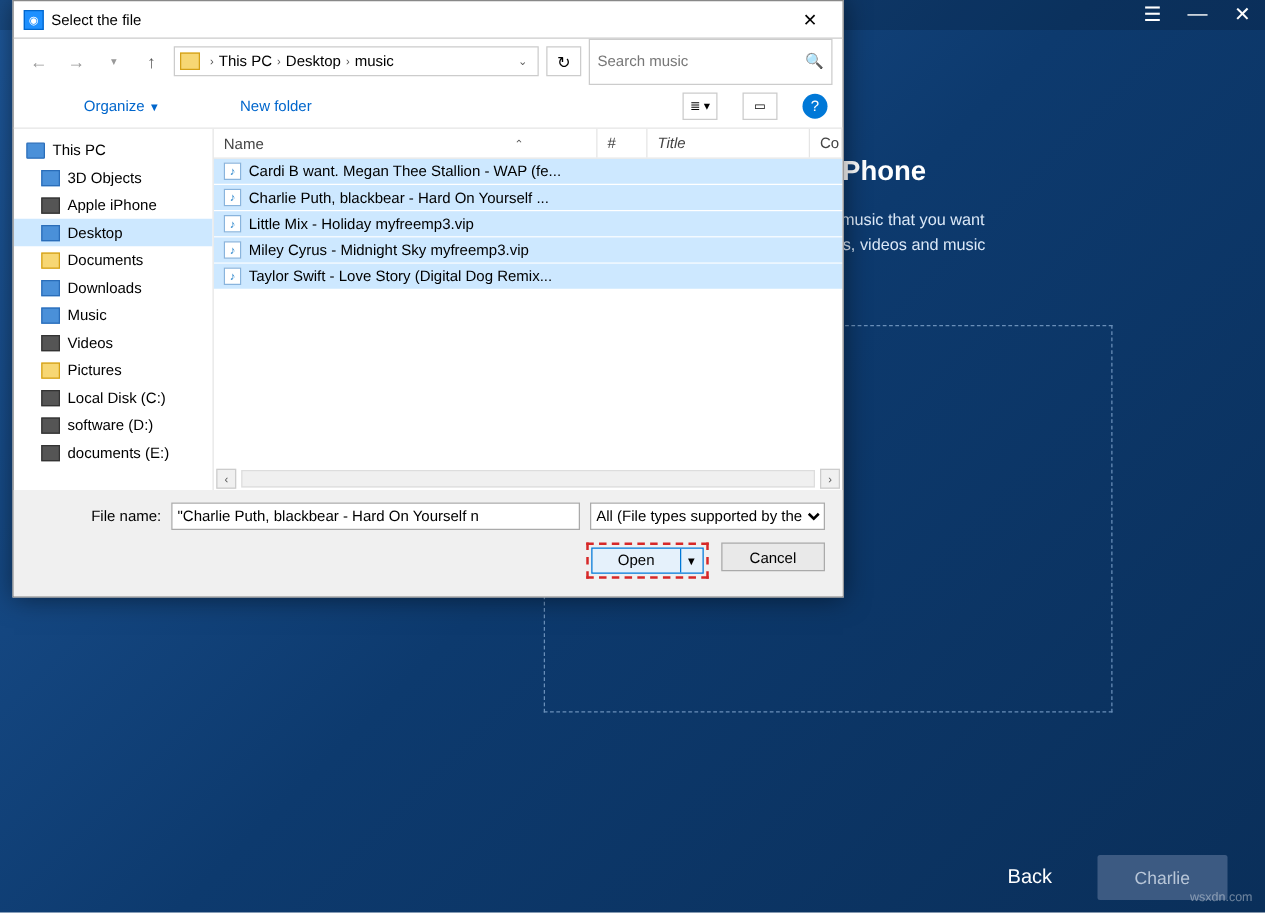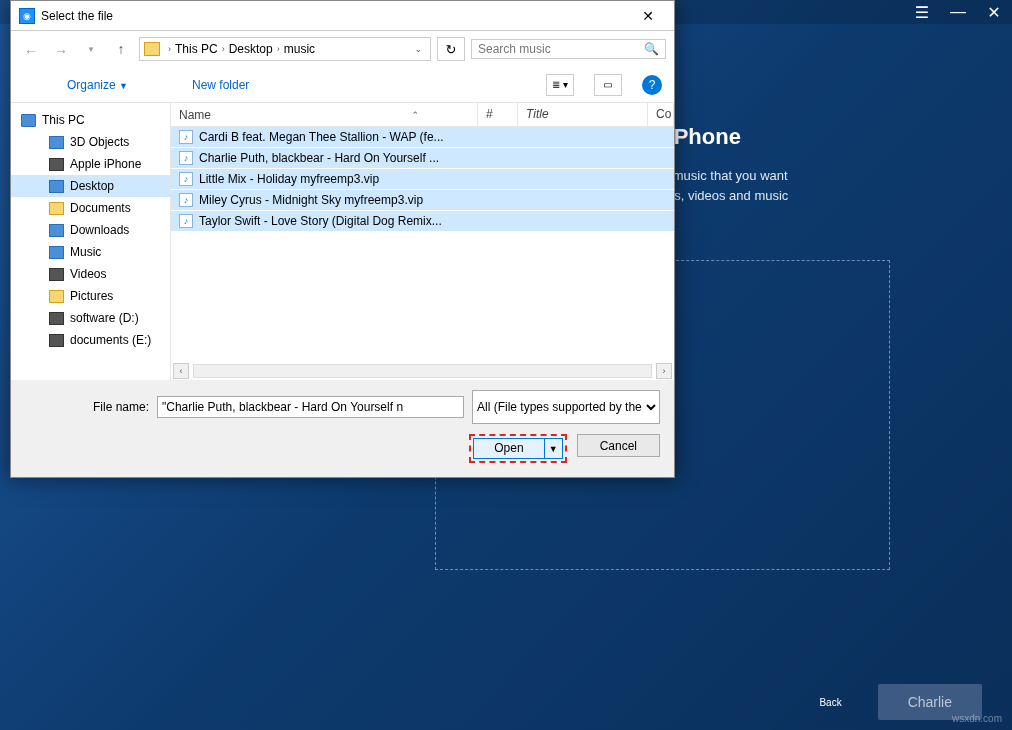--- a/index.html
+++ b/index.html
@@ -4,69 +4,69 @@
 <style>
 * { box-sizing: border-box; margin: 0; padding: 0; font-family: "Segoe UI", sans-serif; }
 body { width: 1012px; height: 730px; background: #1a4b8c; background: linear-gradient(135deg, #1e5799 0%, #0d3a6e 50%, #0a2f5a 100%); position: relative; overflow: hidden; }
 .app-titlebar { height: 24px; background: rgba(0,0,0,0.15); display: flex; justify-content: flex-end; align-items: center; padding-right: 10px; gap: 20px; }
 .app-titlebar .ctl { width: 16px; height: 16px; color: #fff; cursor: pointer; display: inline-flex; align-items: center; justify-content: center; }
 .main-bg { padding: 30px 40px 20px 40px; height: calc(100% - 24px); position: relative; }
 .bg-h1 { color: #fff; font-size: 22px; font-weight: 600; margin-left: 520px; margin-top: 70px; }
 .bg-p { color: #dbe8f7; font-size: 13px; margin-left: 520px; margin-top: 16px; line-height: 20px; max-width: 460px; }
 .drop-zone { position: absolute; left: 435px; top: 236px; width: 455px; height: 310px; border: 1px dashed #6a8fb9; }
 .bottom-bar { position: absolute; bottom: 10px; right: 30px; display: flex; gap: 20px; align-items: center; }
-.bottom-bar .btn-link { color: #fff; font-size: 10px; padding: 8px 16px; cursor: pointer; }
+.bottom-bar .btn-link { color: #fff; font-size: 16px; padding: 8px 16px; cursor: pointer; }
 .bottom-bar .btn-primary { background: #3c5a82; color: #b8c6d8; font-size: 14px; padding: 10px 30px; border-radius: 2px; }
 
 .dialog { position: absolute; top: 0; left: 10px; width: 665px; height: 478px; background: #fff; border: 1px solid #888; box-shadow: 0 0 20px rgba(0,0,0,0.5); display: flex; flex-direction: column; z-index: 10; }
 .dlg-title { height: 30px; display: flex; align-items: center; padding: 0 8px; border-bottom: 1px solid #ccc; font-size: 12px; }
 .dlg-title .ico { width: 16px; height: 16px; background: #1e90ff; border: 1px solid #0066cc; margin-right: 6px; display:inline-flex;align-items:center;justify-content:center;color:#fff;font-size:9px;}
 .dlg-title .close { margin-left: auto; width: 36px; height: 22px; display: flex; align-items: center; justify-content: center; cursor: pointer; font-size: 14px; }
 .nav-bar { height: 36px; display: flex; align-items: center; padding: 0 8px; gap: 6px; }
 .nav-arrow { width: 24px; height: 24px; color: #999; display: flex; align-items: center; justify-content: center; font-size: 14px; cursor: default; }
 .nav-arrow.up { color: #555; cursor: pointer; }
 .crumb-box { flex: 1; height: 24px; border: 1px solid #ccc; display: flex; align-items: center; padding: 0 4px; font-size: 12px; }
 .crumb-box .folder-ico { width: 16px; height: 14px; background: #f7d774; border: 1px solid #d4a017; margin-right: 4px; position:relative; }
 .crumb-sep { margin: 0 4px; color: #555; font-size: 9px; }
 .crumb-refresh { width: 28px; height: 24px; border: 1px solid #ccc; display: flex; align-items: center; justify-content: center; font-size: 13px; cursor: pointer; }
-.search-box { width: 195px; height: 20px; border: 1px solid #ccc; display: flex; align-items: center; padding: 0 6px; font-size: 12px; color: #777; }
+.search-box { width: 195px; height: 37px; border: 1px solid #ccc; display: flex; align-items: center; padding: 0 6px; font-size: 12px; color: #777; }
 .search-box .mag { margin-left: auto; font-size: 12px; color: #555; }
 .toolbar { height: 36px; display: flex; align-items: center; padding: 0 12px; gap: 20px; font-size: 12px; border-bottom: 1px solid #e5e5e5; }
 .toolbar .organize, .toolbar .newfolder { color: #0066cc; cursor: pointer; margin-left: 44px; }
 .toolbar .spacer { flex: 1; }
 .toolbar .view-ctl { width: 28px; height: 22px; border: 1px solid #ccc; display: inline-flex; align-items:center; justify-content:center; font-size:10px; cursor:pointer; }
 .toolbar .help { width: 20px; height: 20px; border-radius: 50%; background: #0078d7; color: #fff; display: flex; align-items: center; justify-content: center; font-size: 12px; cursor: pointer; }
 .body { flex: 1; display: flex; overflow: hidden; }
 .tree { width: 160px; border-right: 1px solid #e5e5e5; font-size: 12px; padding-top: 6px; overflow-y: auto; }
-.tree-item { height: 22px; display: flex; align-items: center; padding-left: 38px; gap: 6px; cursor: pointer; }
+.tree-item { height: 22px; display: flex; align-items: center; padding-left: 22px; gap: 6px; cursor: pointer; }
 .tree-item.root { padding-left: 10px; }
 .tree-item.active { background: #cde8ff; }
 .tree-ico { width: 15px; height: 13px; display: inline-block; background: #f7d774; border: 1px solid #d4a017; }
 .tree-ico.pc { background: #4a90d9; border-color: #2a6db9; border-radius:1px; }
 .tree-ico.blue { background: #4a90d9; border-color: #2a6db9; }
 .tree-ico.dark { background: #555; border-color: #333; }
 .files { flex: 1; display: flex; flex-direction: column; }
 .fh { height: 24px; border-bottom: 1px solid #e5e5e5; display: flex; font-size: 12px; color: #444; }
 .fh div { padding: 4px 8px; border-right: 1px solid #e5e5e5; }
 .fh .cname { flex: 1; display: flex; align-items: center; }
 .fh .cnum { width: 40px; }
 .fh .ctitle { width: 130px; font-style: italic; }
 .fh .cco { width: 26px; text-align: center; }
 .sort-caret { margin-left: auto; margin-right: 50px; font-size: 9px; color: #555; }
 .flist { flex: 1; overflow: hidden; }
 .frow { height: 21px; display: flex; align-items: center; font-size: 12px; padding-left: 8px; gap: 6px; background: #cde8ff; border-bottom: 1px solid #fff; cursor: pointer; }
 .mico { width: 14px; height: 14px; background: #fff; border: 1px solid #89b4dd; display: flex; align-items: center; justify-content: center; font-size: 9px; color: #1e7fc9; }
 .hscroll-area { height: 18px; display: flex; align-items: center; padding: 0 2px; gap: 4px; }
 .hscroll-arrow { width: 16px; height: 16px; border: 1px solid #ccc; background: #f0f0f0; display: flex; align-items: center; justify-content: center; font-size: 9px; color: #555; cursor: pointer; }
 .hscroll-track { flex: 1; height: 14px; background: #f0f0f0; border: 1px solid #ddd; }
-.footer { padding: 10px 14px 14px 28px; background: #f0f0f0; }
+.footer { padding: 10px 14px 14px 8px; background: #f0f0f0; }
 .fn-row { display: flex; align-items: center; gap: 8px; font-size: 12px; margin-bottom: 10px; }
 .fn-row label { width: 110px; text-align: right; }
 .fn-row input { flex: 1; height: 22px; border: 1px solid #aaa; padding: 0 4px; font-size: 12px; }
-.fn-row select { width: 188px; height: 34px; border: 1px solid #aaa; font-size: 12px; background:#fff; }
+.fn-row select { width: 188px; height: 22px; border: 1px solid #aaa; font-size: 12px; background:#fff; }
 .btn-row { display: flex; justify-content: flex-end; gap: 10px; }
 .btn-row button { height: 23px; padding: 0 22px; font-size: 12px; border: 1px solid #aaa; background: #e9e9e9; cursor: pointer; }
 .open-wrap { border: 2px dashed #d62828; padding: 2px; }
 .btn-open { display: flex; border: 1px solid #0078d7; background: #e5f1fb; height: 21px; }
 .btn-open .lbl { padding: 2px 20px; font-size: 12px; }
 .btn-open .dd { width: 18px; border-left: 1px solid #0078d7; display: flex; align-items: center; justify-content: center; font-size: 9px; }
 .watermark { position: absolute; bottom: 6px; right: 10px; color: rgba(255,255,255,0.4); font-size: 10px; }
 </style>
 </head>
 <body>
@@ -160,41 +160,45 @@
       <div class="tree-item">
           <span class="tree-ico dark"></span>
           <span>Videos</span>
         </div>
       <div class="tree-item">
           <span class="tree-ico"></span>
           <span>Pictures</span>
         </div>
       <div class="tree-item">
           <span class="tree-ico dark"></span>
+          <span>Local Disk (C:)</span>
+        </div>
+      <div class="tree-item">
+          <span class="tree-ico dark"></span>
           <span>software (D:)</span>
         </div>
       <div class="tree-item">
           <span class="tree-ico dark"></span>
           <span>documents (E:)</span>
         </div>
     </div>
     <div class="files">
       <div class="fh">
         <div class="cname">
             <span>Name</span>
             <span class="sort-caret">⌃</span>
           </div>
         <div class="cnum">#</div>
         <div class="ctitle">Title</div>
         <div class="cco">Co</div>
       </div>
       <div class="flist">
         <div class="frow">
             <span class="mico">♪</span>
-            <span>Cardi B feat. Megan Thee Stallion - WAP (fe...</span>
+            <span>Cardi B want. Megan Thee Stallion - WAP (fe...</span>
           </div>
         <div class="frow">
             <span class="mico">♪</span>
             <span>Charlie Puth, blackbear - Hard On Yourself ...</span>
           </div>
         <div class="frow">
             <span class="mico">♪</span>
             <span>Little Mix - Holiday myfreemp3.vip</span>
           </div>
         <div class="frow">

